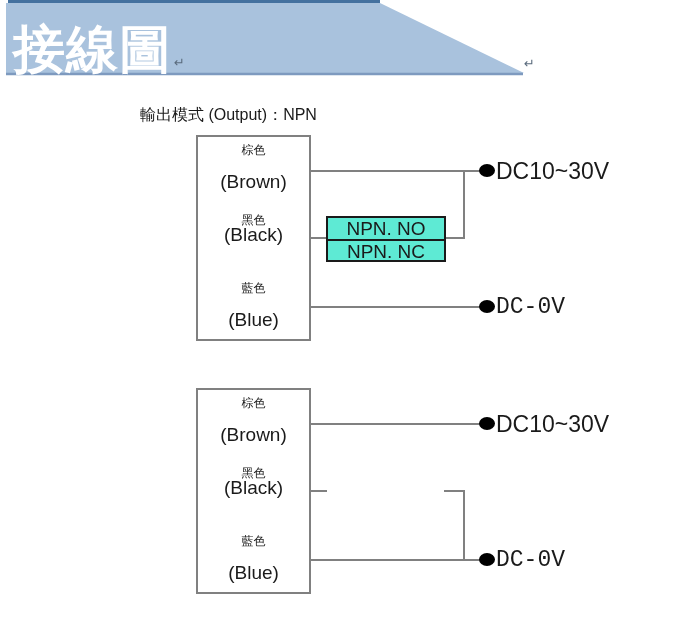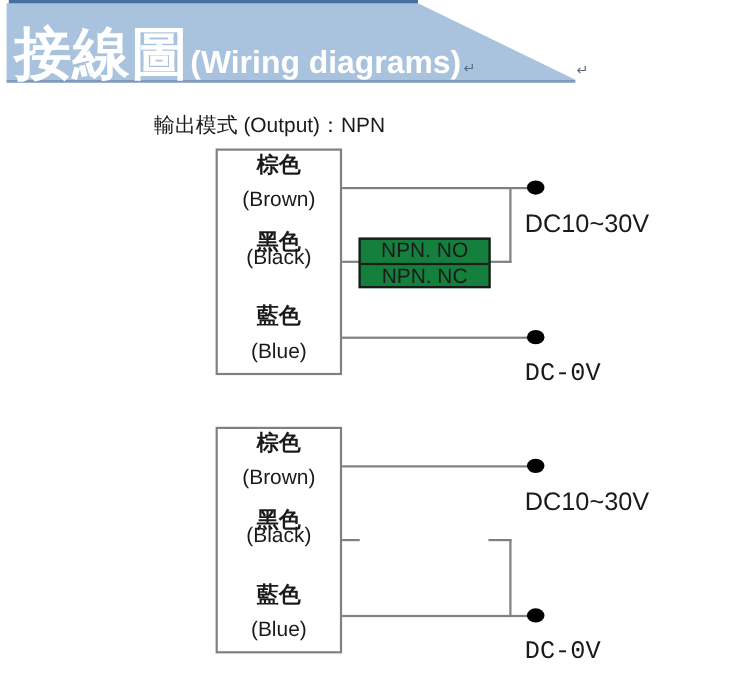--- a/index.html
+++ b/index.html
@@ -16,62 +16,61 @@
   }
   .title-cjk{font-size:52px;font-weight:bold;color:#ffffff;letter-spacing:1px;line-height:66px;}
   .title-en{font-size:29px;font-weight:bold;color:#ffffff;margin-left:1px;}
   .pilcrow{font-size:13px;color:#5a6b7d;font-weight:normal;}
   .pilcrow.inline{margin-left:2px;}
   .pilcrow.tip{position:absolute;left:524px;top:56px;}
   
   .diagram{position:absolute;left:0;width:676px;height:253px;}
   .diagram.d1{top:104px;}
   .diagram.d2{top:357px;}
-  .dlabel{position:absolute;left:140px;top:0;font-size:19px;line-height:21px;}
+  .dlabel{position:absolute;left:140px;top:0;font-size:16px;line-height:21px;}
   .mainbox{
     position:absolute;left:196px;top:31px;width:115px;height:206px;
     border:2px solid #808080;box-sizing:border-box;background:#ffffff;
   }
   .wrow{position:absolute;left:196px;width:115px;text-align:center;}
-  .wrow.cjk{font-size:20px;line-height:22px;font-weight:bold;}
+  .wrow.cjk{font-size:12px;line-height:22px;}
   .wrow.en{font-size:19px;line-height:24px;}
   .r1{top:35px;} .r2{top:66px;} .r3{top:105px;} .r4{top:119px;text-align:center;} .r5{top:173px;} .r6{top:204px;}
   .wire{position:absolute;height:2px;background:#808080;}
   .wire.w1{left:311px;top:66px;width:170px;}
   .wire.w2{left:311px;top:133px;width:16px;}
   .wire.w3{left:311px;top:202px;width:170px;}
   .hconn{position:absolute;left:444px;top:133px;width:21px;height:2px;background:#808080;}
   .vconn{position:absolute;left:463px;width:2px;background:#808080;}
   .d1 .vconn{top:66px;height:69px;}
   .d2 .vconn{top:133px;height:71px;}
   .switchbox{
     position:absolute;left:326px;top:112px;width:120px;height:46px;
-    border:2px solid #1a1a1a;box-sizing:border-box;background:#15803d;
+    border:2px solid #1a1a1a;box-sizing:border-box;background:#5eead4;
   }
   .sb-row{height:21px;line-height:21px;text-align:center;font-size:19px;white-space:nowrap;}
   .sb-row.first{border-bottom:2px solid #1a1a1a;box-sizing:content-box;}
   .dot{position:absolute;left:479px;width:16px;height:13px;border-radius:50%;background:#000000;}
   .dot.t1{top:60px;} .dot.t2{top:196px;}
-  .terminal{position:absolute;left:477px;font-size:23px;line-height:26px;white-space:nowrap;margin-top:32px;}
+  .terminal{position:absolute;left:496px;font-size:23px;line-height:26px;white-space:nowrap;}
   .terminal.t1{top:54px;} .terminal.t2{top:190px;font-family:Liberation Mono, monospace;}
 </style>
 </head>
 <body>
 
 <div class="page">
 
   <div class="banner">
     <svg width="676" height="84" viewBox="0 0 676 84">
       <polygon points="8,0 380,0 380,5 8,5" fill="#44719f"></polygon>
       <polygon points="6,3 380,3 524,73 6,73" fill="#a9c2dd"></polygon>
       <line x1="6" y1="74" x2="523" y2="74" stroke="#7e9abf" stroke-width="2.5"></line>
     </svg>
     <div class="title">
       <span class="title-cjk">接線圖</span>
-      <span class="title-en">(Wiring diagrams)</span>
       <span class="pilcrow inline">↵</span>
     </div>
     <span class="pilcrow tip">↵</span>
   </div>
 
   <section class="diagram d1">
     <div class="dlabel">輸出模式 (Output)：NPN</div>
 
     <div class="mainbox"></div>
     <div class="wrow cjk r1">棕色</div>

